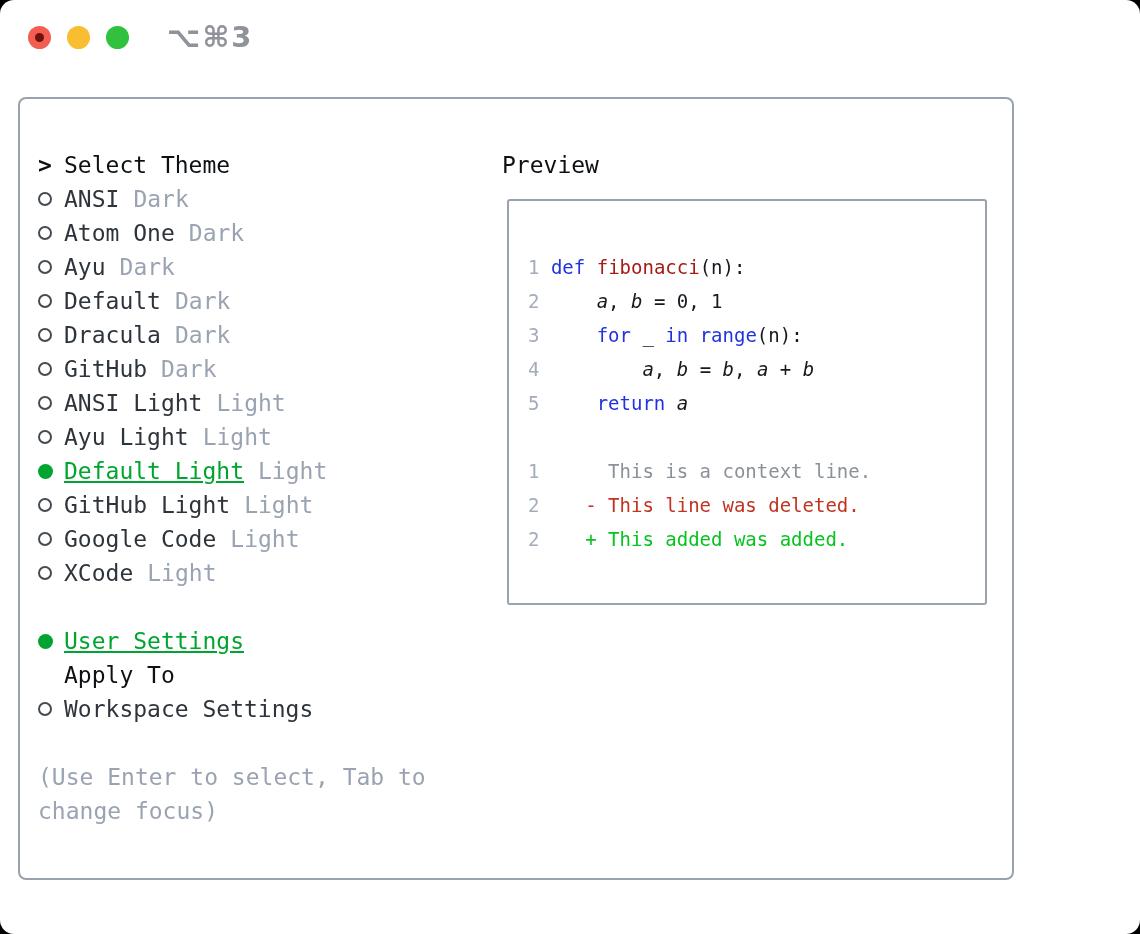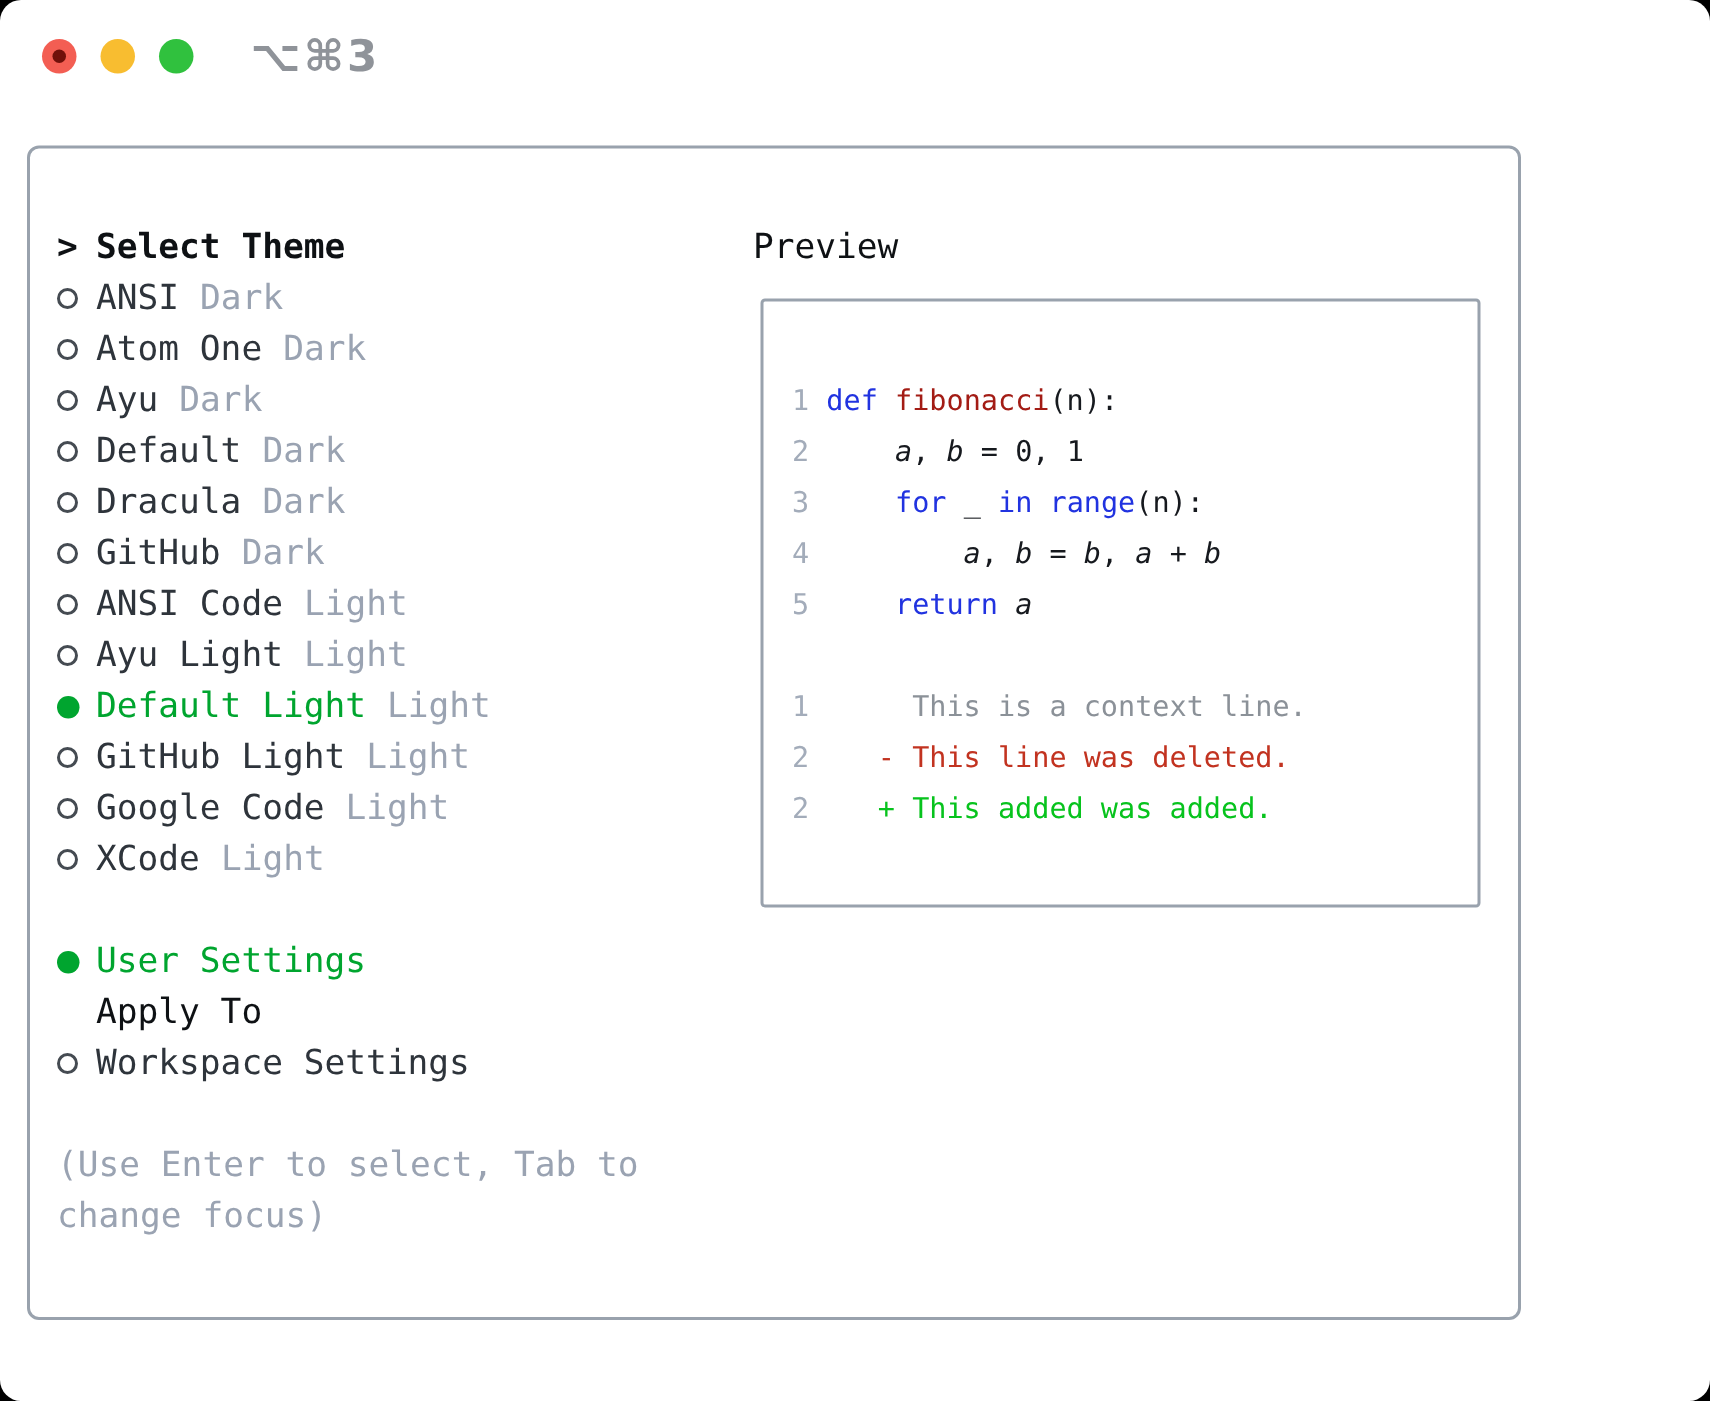--- a/index.html
+++ b/index.html
@@ -47,24 +47,24 @@
   }
   .row { height: 34px; display: flex; align-items: center; white-space: pre; }
   .spacer { height: 34px; }
   .marker { width: 26px; flex: none; position: relative; height: 34px; }
   .radio {
     position: absolute; top: 10px; left: 0;
     width: 14px; height: 14px; box-sizing: border-box;
     border: 2px solid #454b52; border-radius: 50%;
   }
   .row.selected .radio { border: none; background: var(--accent); width: 15px; height: 15px; }
-  .row.selected .opt-name { color: var(--accent); }
+  .row.selected .opt-name { color: var(--accent); text-decoration: underline; }
   .prompt { font-weight: bold; color: var(--header); }
   .section-title { color: var(--header); }
-  .bold { font-weight: bold; }
+  .bold { font-weight: normal; }
   .opt-variant { margin-left: 14px; color: var(--muted); }
   .hint-line { color: var(--muted); height: 34px; line-height: 34px; white-space: pre; }
 
   
   .preview-panel { position: absolute; left: 482px; top: 49px; }
   .preview-title { font-size: 23px; line-height: 34px; font-weight: normal; color: var(--header); }
   .preview-box {
     margin-top: 17px; margin-left: 5px;
     width: 480px; height: 406px;
     border: 2px solid var(--border); border-radius: 3px;
@@ -127,21 +127,21 @@
         <span class="opt-name">Dracula</span>
         <span class="opt-variant">Dark</span>
       </div>
       <div class="row">
         <span class="marker"><span class="radio"></span></span>
         <span class="opt-name">GitHub</span>
         <span class="opt-variant">Dark</span>
       </div>
       <div class="row">
         <span class="marker"><span class="radio"></span></span>
-        <span class="opt-name">ANSI Code</span>
+        <span class="opt-name">ANSI Light</span>
         <span class="opt-variant">Light</span>
       </div>
       <div class="row">
         <span class="marker"><span class="radio"></span></span>
         <span class="opt-name">Ayu Light</span>
         <span class="opt-variant">Light</span>
       </div>
       <div class="row selected">
         <span class="marker"><span class="radio"></span></span>
         <span class="opt-name">Default Light</span>

